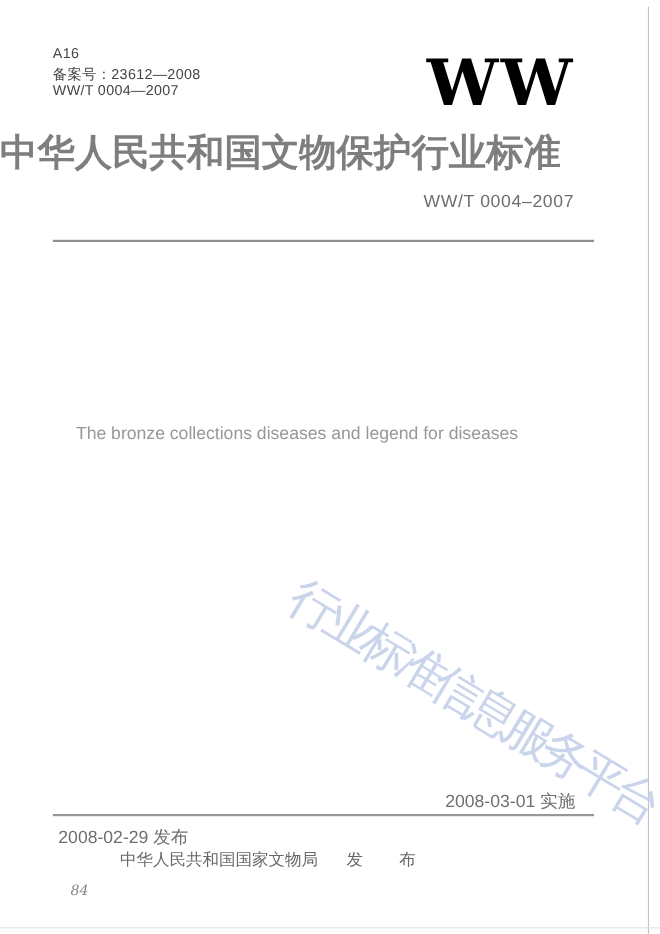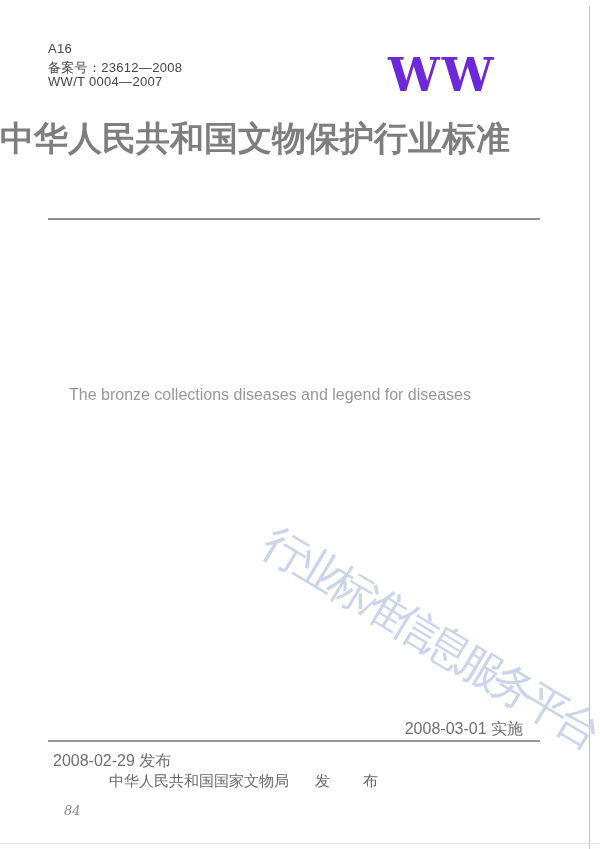--- a/index.html
+++ b/index.html
@@ -44,24 +44,24 @@
   }
   .filing-block .row { white-space: nowrap; }
   .filing-block .row-a16 { margin-bottom: 5px; }
   
   .ww-logo {
     position: absolute;
     left: 388px;
     top: 48px;
     font-family: "DejaVu Serif", "Liberation Serif", serif;
     font-weight: bold;
-    font-size: 46px;
+    font-size: 58px;
     line-height: 54px;
     letter-spacing: 2px;
-    color: #6d28d9;
+    color: #000000;
   }
   
   .header-title {
     position: absolute;
     left: 0;
     top: 116px;
     width: 476px;
     text-align: center;
     font-size: 34px;
     font-weight: bold;
@@ -184,20 +184,21 @@
   <div class="filing-block">
     <div class="row row-a16">A16</div>
     <div class="row">备案号：23612—2008</div>
     <div class="row">WW/T 0004—2007</div>
   </div>
 
   <div class="ww-logo">WW</div>
 
   <div class="header-title">中华人民共和国文物保护行业标准</div>
 
+  <div class="std-number">WW/T 0004–2007</div>
 
   <div class="rule-top"></div>
 
 
   <div class="doc-title-en">The bronze collections diseases and legend for diseases</div>
 
   <div class="watermark">行业标准信息服务平台</div>
 
   <div class="date-left">2008-02-29 发布</div>
   <div class="date-right">2008-03-01 实施</div>

